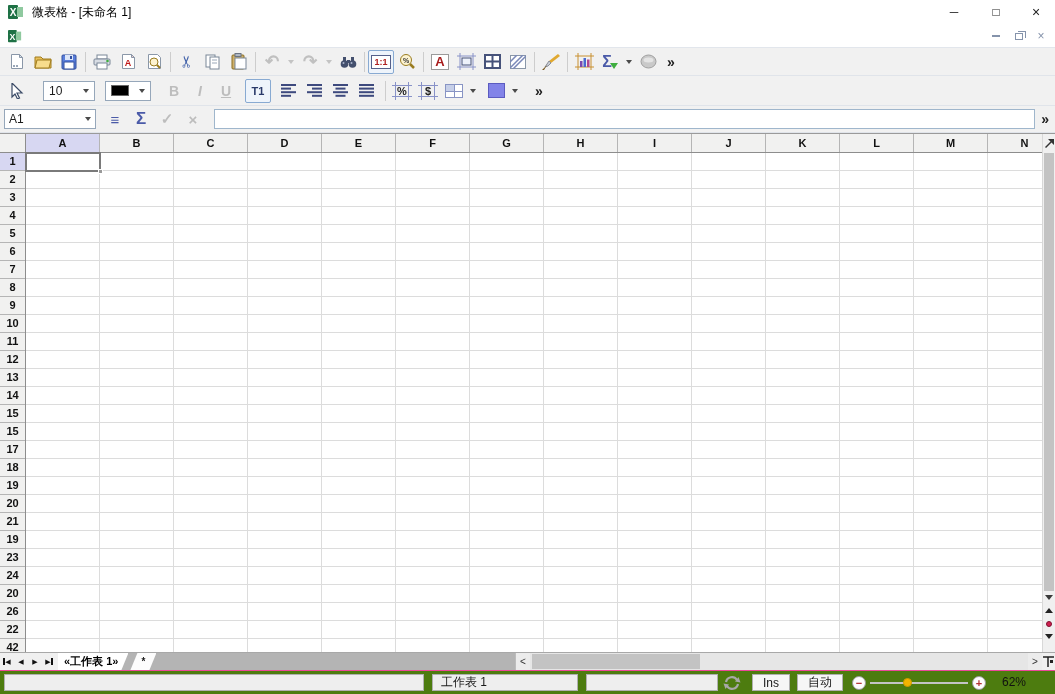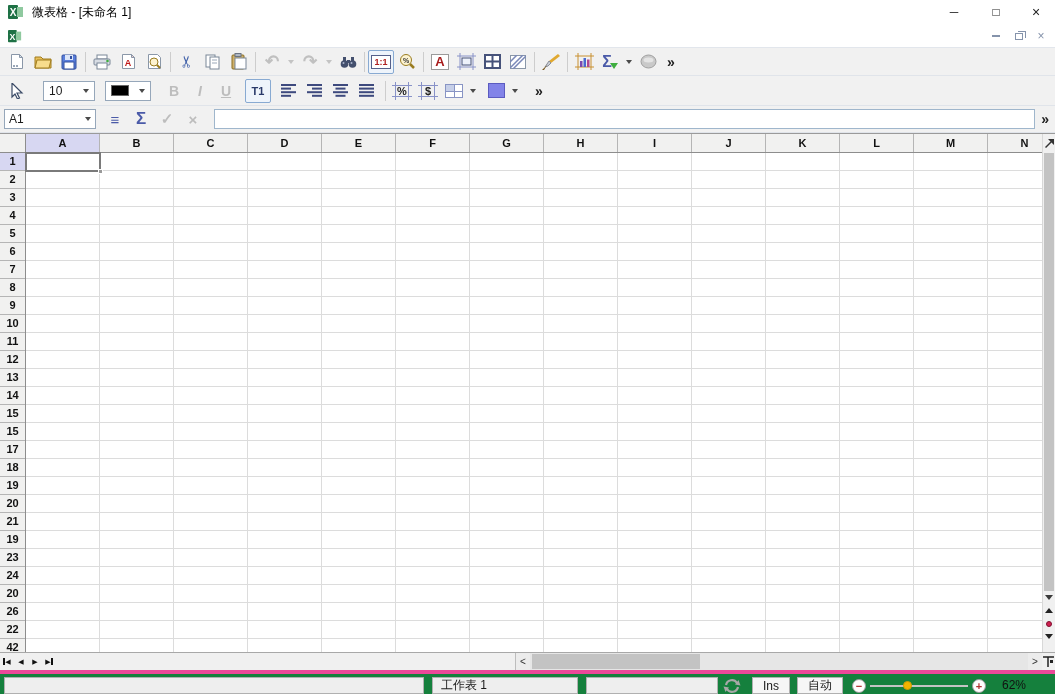--- a/index.html
+++ b/index.html
@@ -100,21 +100,21 @@
     padding: 0 10px 0 6px; clip-path: polygon(0 0, 100% 0, calc(100% - 7px) 100%, 0 100%); }
   .startab { height: 100%; background: #fdfdfd; width: 26px; display: flex; align-items: center; justify-content: center; font-size: 10px; font-weight: bold;
     margin-left: 2px; clip-path: polygon(7px 0, 100% 0, calc(100% - 7px) 100%, 0 100%); }
   .hscrollzone { position: absolute; left: 515px; right: 13px; top: 0; height: 17px; background: #ececec; display: flex; align-items: center; border-left: 1px solid #bdbdbd; }
   .hbtn { width: 14px; height: 100%; display: flex; align-items: center; justify-content: center; font-size: 10px; color: #333; flex: 0 0 auto; }
   .htrack { flex: 1; height: 100%; background: #e6e6e6; position: relative; }
   .hthumb { position: absolute; left: 2px; top: 1px; bottom: 1px; width: 168px; background: #c3c3c3; }
   .tab-corner { position: absolute; right: 0; top: 0; width: 13px; height: 17px; display: flex; align-items: center; justify-content: center; background: #f0f0f0; }
 
   
-  .statusbar { position: relative; height: 24px; background: #15803d; border-top: 4px solid #ec4899; font-size: 12px; }
+  .statusbar { position: relative; height: 24px; background: #4d7c0f; border-top: 1px solid #ec4899; font-size: 12px; }
   .sfield { position: absolute; top: 3px; height: 17px; border: 1px solid #b0b0b0; background: #eeeeee; display: flex; align-items: center; }
   .sf1 { left: 4px; width: 420px; }
   .sf2 { left: 432px; width: 146px; padding-left: 8px; }
   .sf3 { left: 586px; width: 132px; }
   .sbox { position: absolute; top: 3px; height: 17px; border: 1px solid #b0b0b0; background: #f6f6f6; display: flex; align-items: center; justify-content: center; }
   .ins { left: 752px; width: 38px; }
   .auto { left: 797px; width: 46px; }
   .syncico { position: absolute; left: 722px; top: 2px; }
   .zbtn { position: absolute; top: 5px; width: 14px; height: 14px; border: 1px solid #9a9a9a; border-radius: 50%; background: #fdfdfd; color: #b03030;
     display: flex; align-items: center; justify-content: center; font-size: 11px; font-weight: bold; line-height: 1; }
@@ -513,20 +513,24 @@
         <span>◀</span>
       </div>
     <div class="snb">
         <span>▶</span>
       </div>
     <div class="snb">
         <span>▶</span>
         <span class="bar"></span>
       </div>
   </div>
+  <div class="tabstrip">
+    <div class="sheettab">«工作表 1»</div>
+    <div class="startab">*</div>
+  </div>
   <div class="hscrollzone">
     <div class="hbtn">&lt;</div>
     <div class="htrack">
       <div class="hthumb"></div>
     </div>
     <div class="hbtn">&gt;</div>
   </div>
   <div class="tab-corner">
     <svg width="11" height="11" viewBox="0 0 11 11">
         <line x1="0" y1="1" x2="11" y2="1" stroke="#222" stroke-width="1.5"></line>

